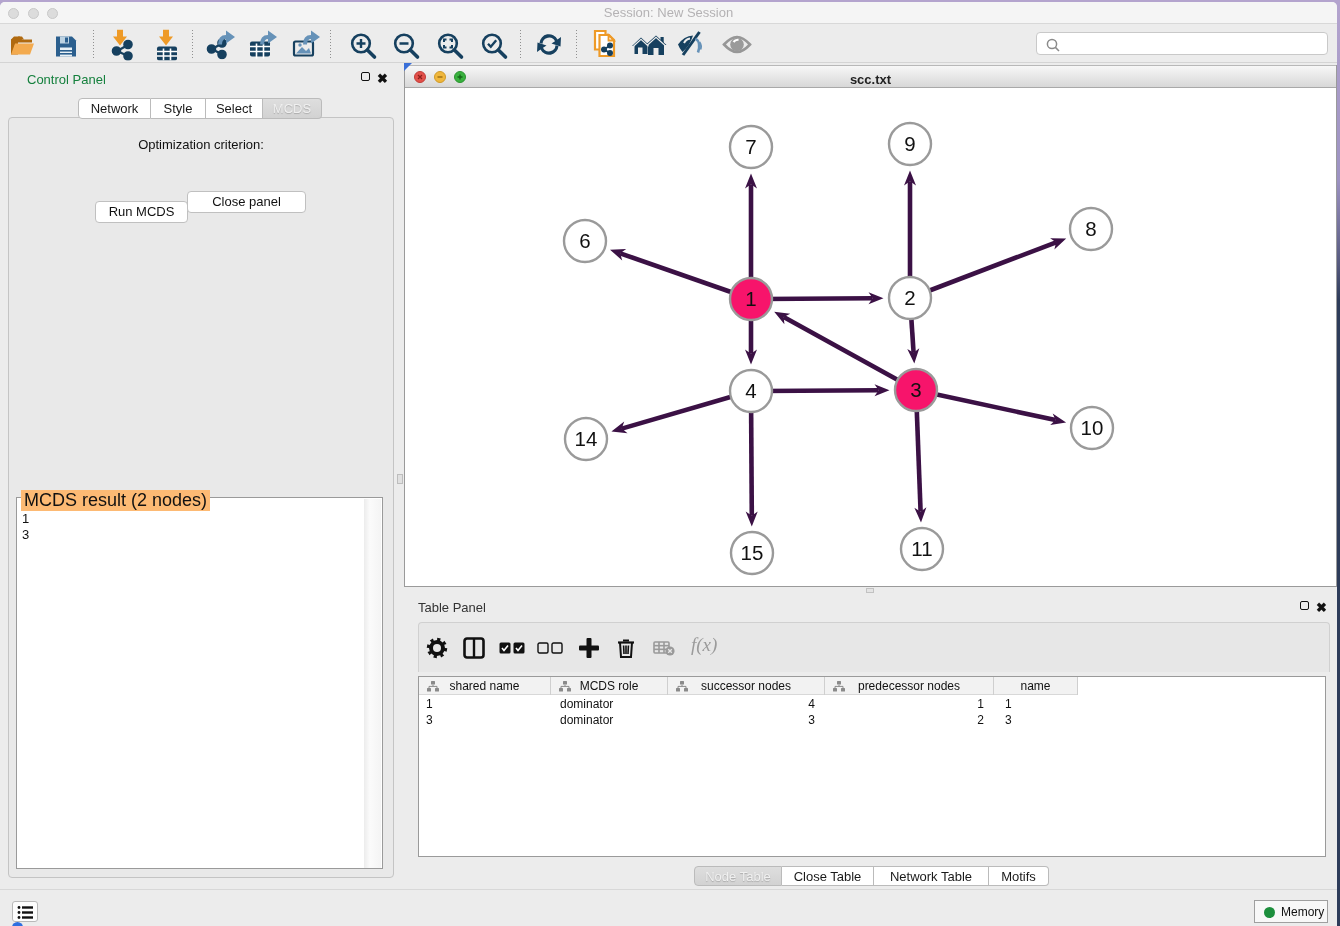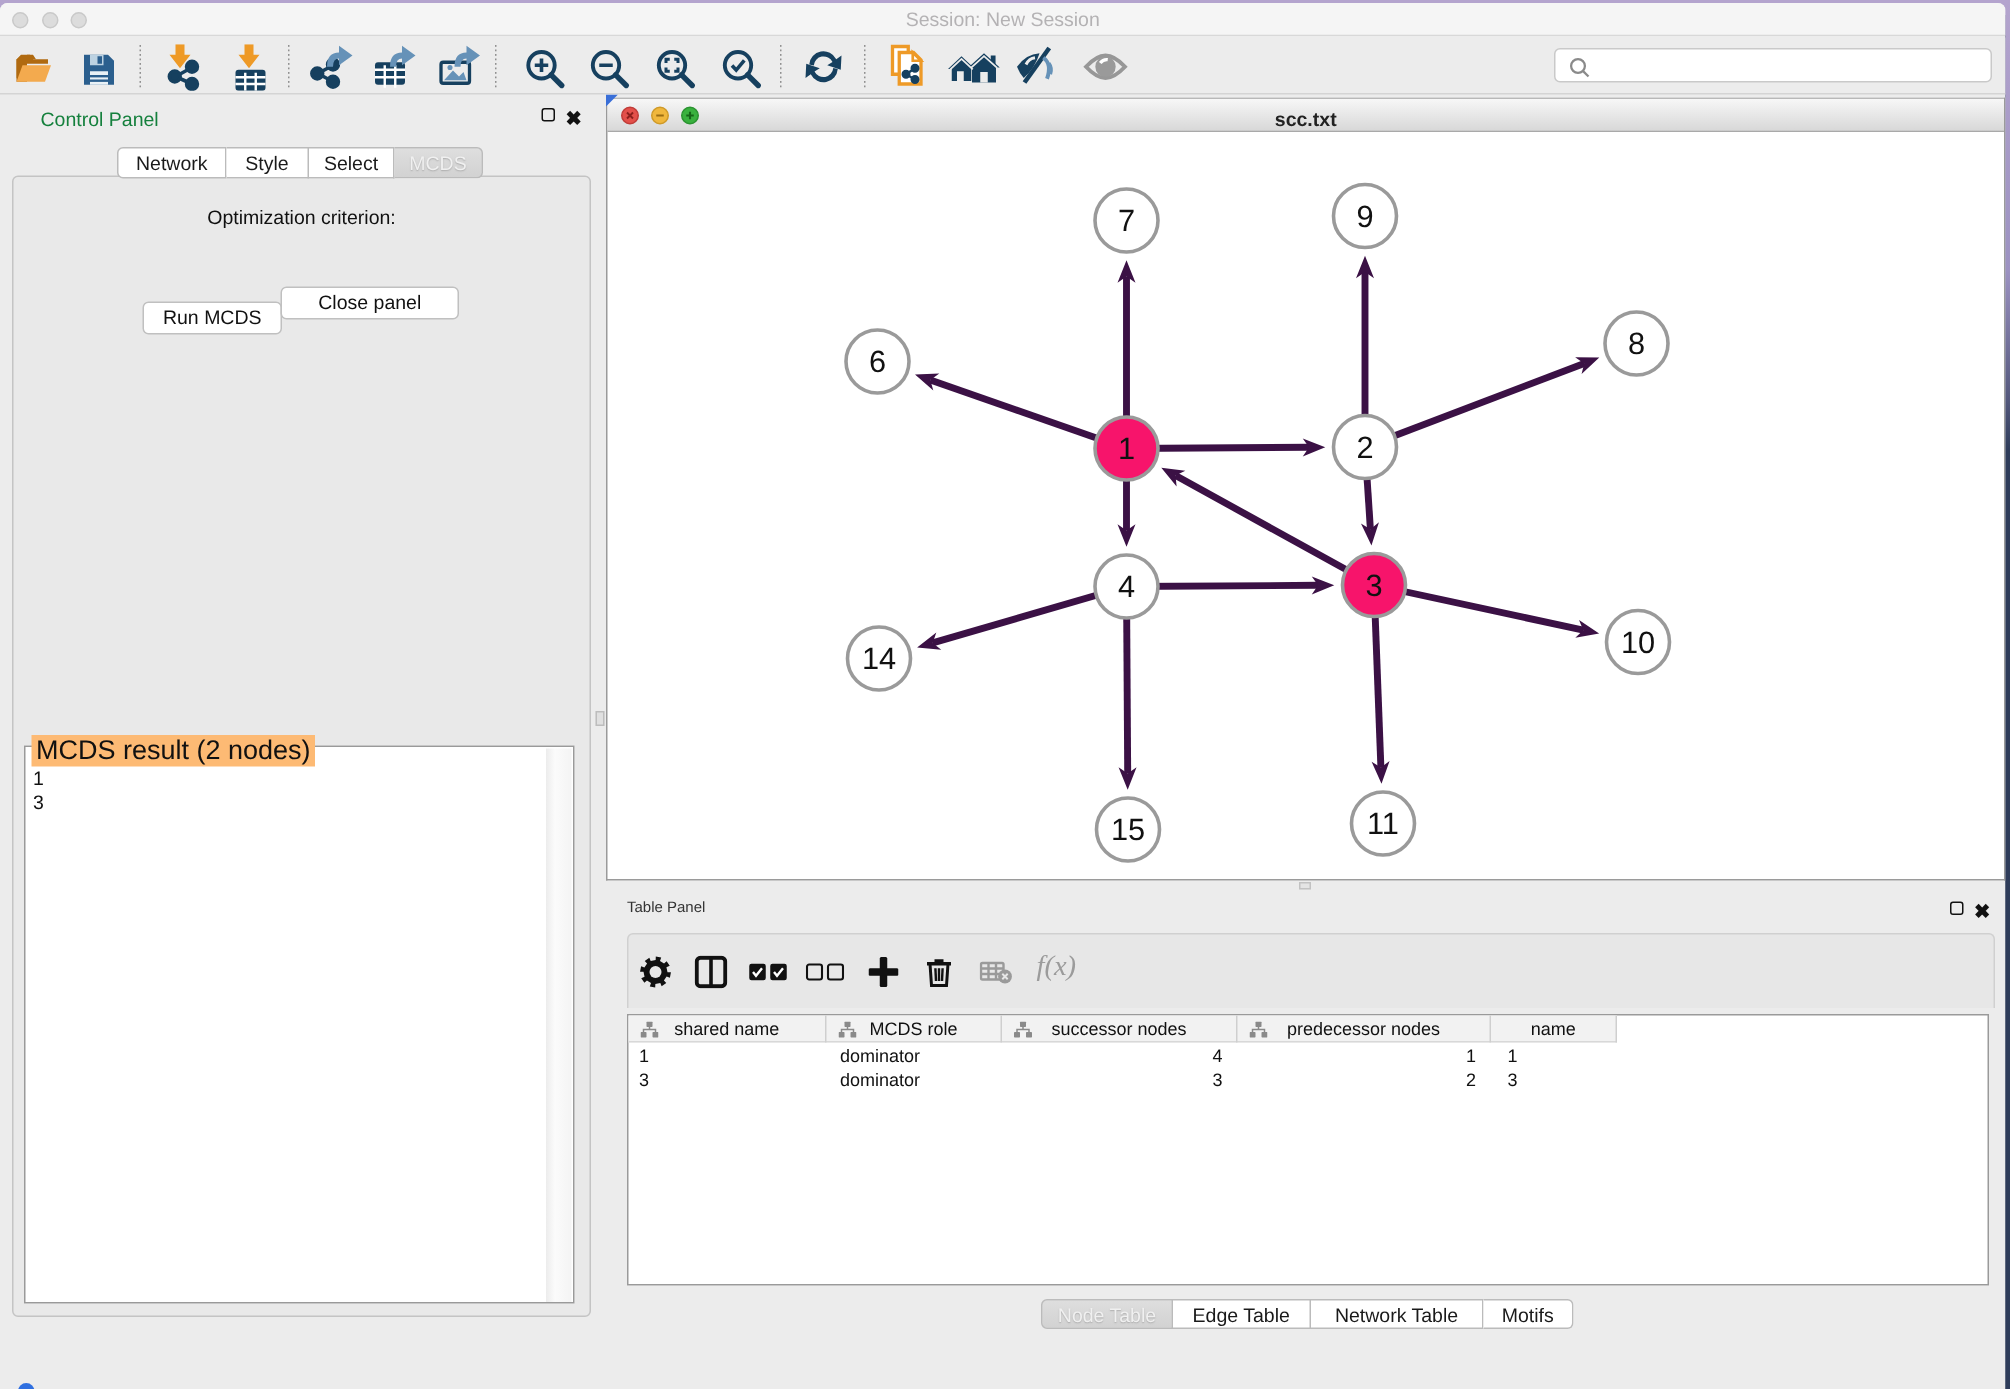--- a/index.html
+++ b/index.html
@@ -52,21 +52,21 @@
 
 #netwin { position:absolute; left:404px; top:63px; width:933px; height:522px;
   border:1px solid #9a9a9a; border-top:none; background:#fff; }
 #net-titlebar { position:absolute; left:0; top:0; width:100%; height:23px;
   background:linear-gradient(#f7f7f7,#d8d8d8); border-top:1px solid #b8b8b8; border-bottom:1px solid #a9a9a9; }
 .nt { position:absolute; top:5px; width:12px; height:12px; border-radius:50%; }
 #net-title { position:absolute; top:5.5px; left:0; width:100%; text-align:center; font-size:13px;
   font-weight:bold; color:#222; }
 #graph { position:absolute; left:0; top:23px; }
 
-#tp-title { position:absolute; left:418px; top:598px; font-size:10px; color:#333; }
+#tp-title { position:absolute; left:418px; top:598px; font-size:13px; color:#333; }
 #tp-toolbar { position:absolute; left:418px; top:620px; width:912px; height:50px;
   background:#e7e7e7; border:1px solid #d0d0d0; border-radius:4px 4px 0 0; border-bottom:none; }
 #tbl { position:absolute; left:418px; top:674px; width:908px; height:181px; background:#fff;
   border:1px solid #9a9a9a; font-size:12px; color:#111; }
 #tbl-hdr { position:absolute; left:0; top:0; width:659px; height:18px; background:#f2f2f2;
   border-bottom:1px solid #d8d8d8; }
 .hcell { position:absolute; top:0; height:18px; border-right:1px solid #cfcfcf;
   display:flex; align-items:center; justify-content:center; font-size:12px; color:#111; }
 .trow { position:absolute; font-size:12px; color:#111; }
 #tbl-tabs { position:absolute; left:694px; top:864px; height:20px; display:flex; font-size:13px; }
@@ -437,23 +437,41 @@
       <span class="trow" style="left:549px;top:20px;width:16px;text-align:right">1</span>
       <span class="trow" style="left:586px;top:20px">1</span>
       <span class="trow" style="left:7px;top:36px">3</span>
       <span class="trow" style="left:141px;top:36px">dominator</span>
       <span class="trow" style="left:380px;top:36px;width:16px;text-align:right">3</span>
       <span class="trow" style="left:549px;top:36px;width:16px;text-align:right">2</span>
       <span class="trow" style="left:586px;top:36px">3</span>
   </div>
   <div id="tbl-tabs">
     <div class="tab sel" style="width:88px">Node Table</div>
-    <div class="tab" style="width:92px">Edge Table</div>
+    <div class="tab" style="width:92px">Close Table</div>
     <div class="tab" style="width:115px">Network Table</div>
     <div class="tab" style="width:60px">Motifs</div>
+  </div>
+  <div id="statusbar">
+    <div id="sb-btn">
+        <svg style="position:absolute;left:4px;top:3px" width="16" height="15" viewBox="0 0 16 15">
+          <g fill="#111">
+            <circle cx="2" cy="2.5" r="1.4"></circle>
+            <circle cx="2" cy="7.5" r="1.4"></circle>
+            <circle cx="2" cy="12.5" r="1.4"></circle>
+            <rect x="5" y="1.3" width="11" height="2.4"></rect>
+            <rect x="5" y="6.3" width="11" height="2.4"></rect>
+            <rect x="5" y="11.3" width="11" height="2.4"></rect>
+          </g>
+        </svg>
+      </div>
+    <div id="mem-btn">
+        <span style="position:absolute;left:9px;top:6px;width:11px;height:11px;border-radius:50%;background:#1d8f3d;"></span>
+        <span style="position:absolute;left:26px;top:4px">Memory</span>
+      </div>
   </div>
 </div>
 
 <div style="position:absolute;left:397px;top:474px;width:6px;height:10px;background:#e0e0e0;border:1px solid #bdbdbd;"></div>
 <div style="position:absolute;left:866px;top:588px;width:8px;height:5px;background:#e4e4e4;border:1px solid #c2c2c2;"></div>
 <svg style="position:absolute;left:404px;top:63px" width="8" height="8" viewBox="0 0 8 8">
     <path d="M0 0 L8 0 L0 8 Z" fill="#3a6fd8"></path>
   </svg>
 <div style="position:absolute;left:12px;top:922px;width:11px;height:11px;border-radius:50%;background:#2f6fe0;"></div>
 <div id="wall-right"></div>

